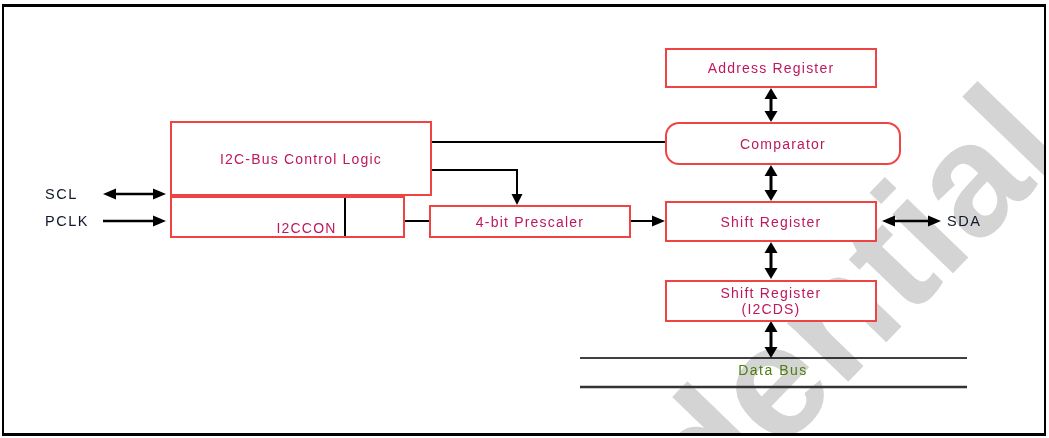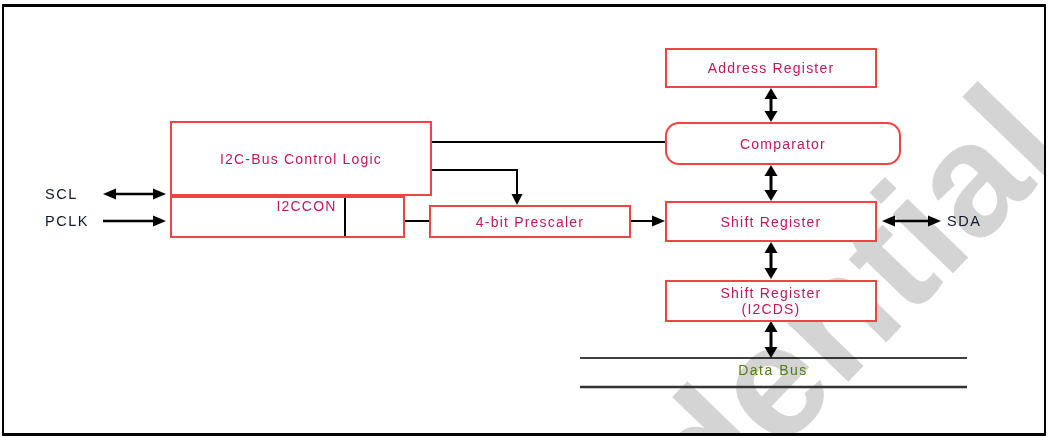--- a/index.html
+++ b/index.html
@@ -64,21 +64,21 @@
   }
   .block.two-line {
     flex-direction: column;
     line-height: 16px;
   }
   .block-control   { left: 166px; top: 114px; width: 262px; height: 75px; }
   .reg-row         { left: 166px; top: 189px; width: 235px; height: 42px; padding: 0; }
   .reg-row .cell {
     height: 100%;
     display: flex;
-    align-items: flex-start;
+    align-items: flex-end;
     justify-content: center;
     box-sizing: border-box;
     padding-left: 40px;
   }
   .cell-i2ccon  { width: 116px; border-right: 2px solid #000000; }
   .cell-i2cstat { flex: 1; }
   .block-prescaler { left: 425px; top: 198px; width: 202px; height: 33px; }
   .block-addr      { left: 661px; top: 41px;  width: 212px; height: 40px; }
   .block-comp      { left: 661px; top: 115px; width: 236px; height: 43px; border-radius: 14px; }
   .block-shift     { left: 661px; top: 194px; width: 212px; height: 41px; }

